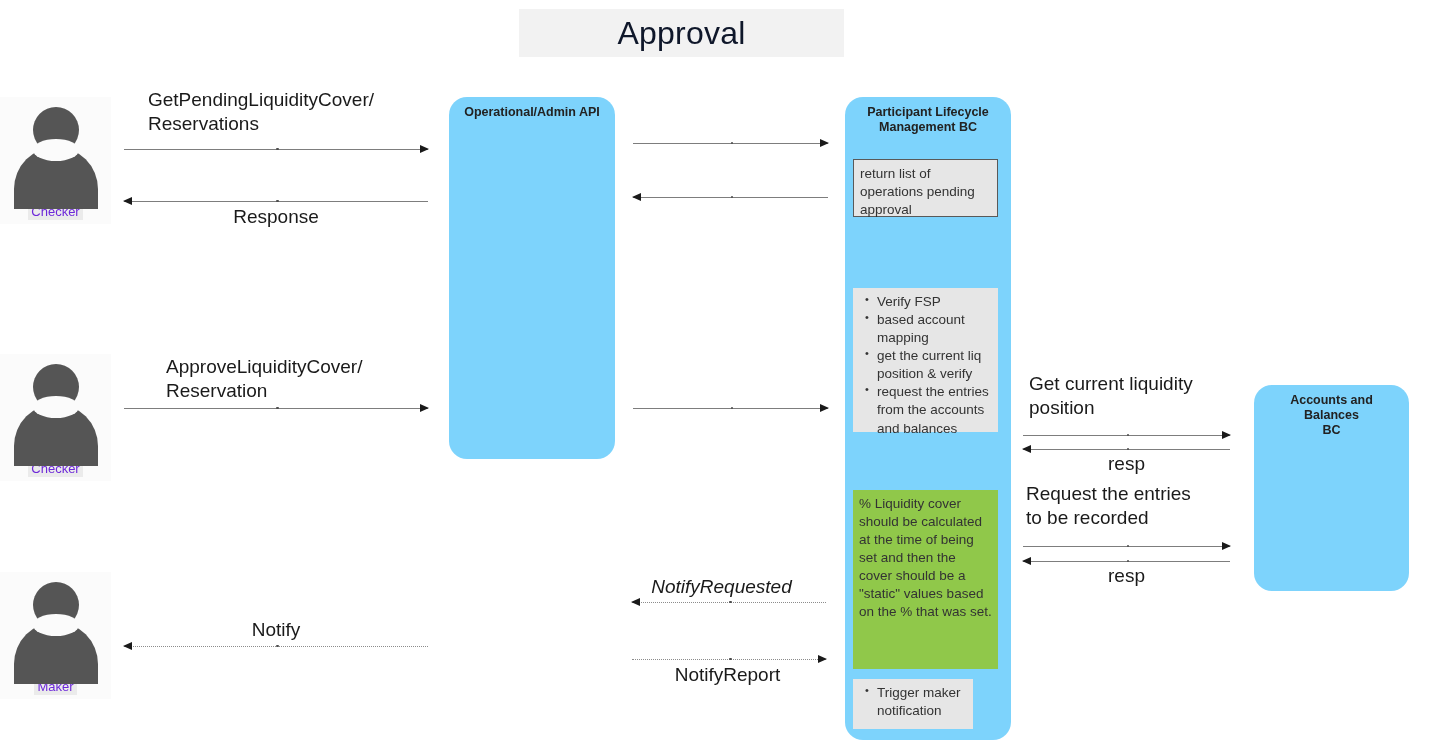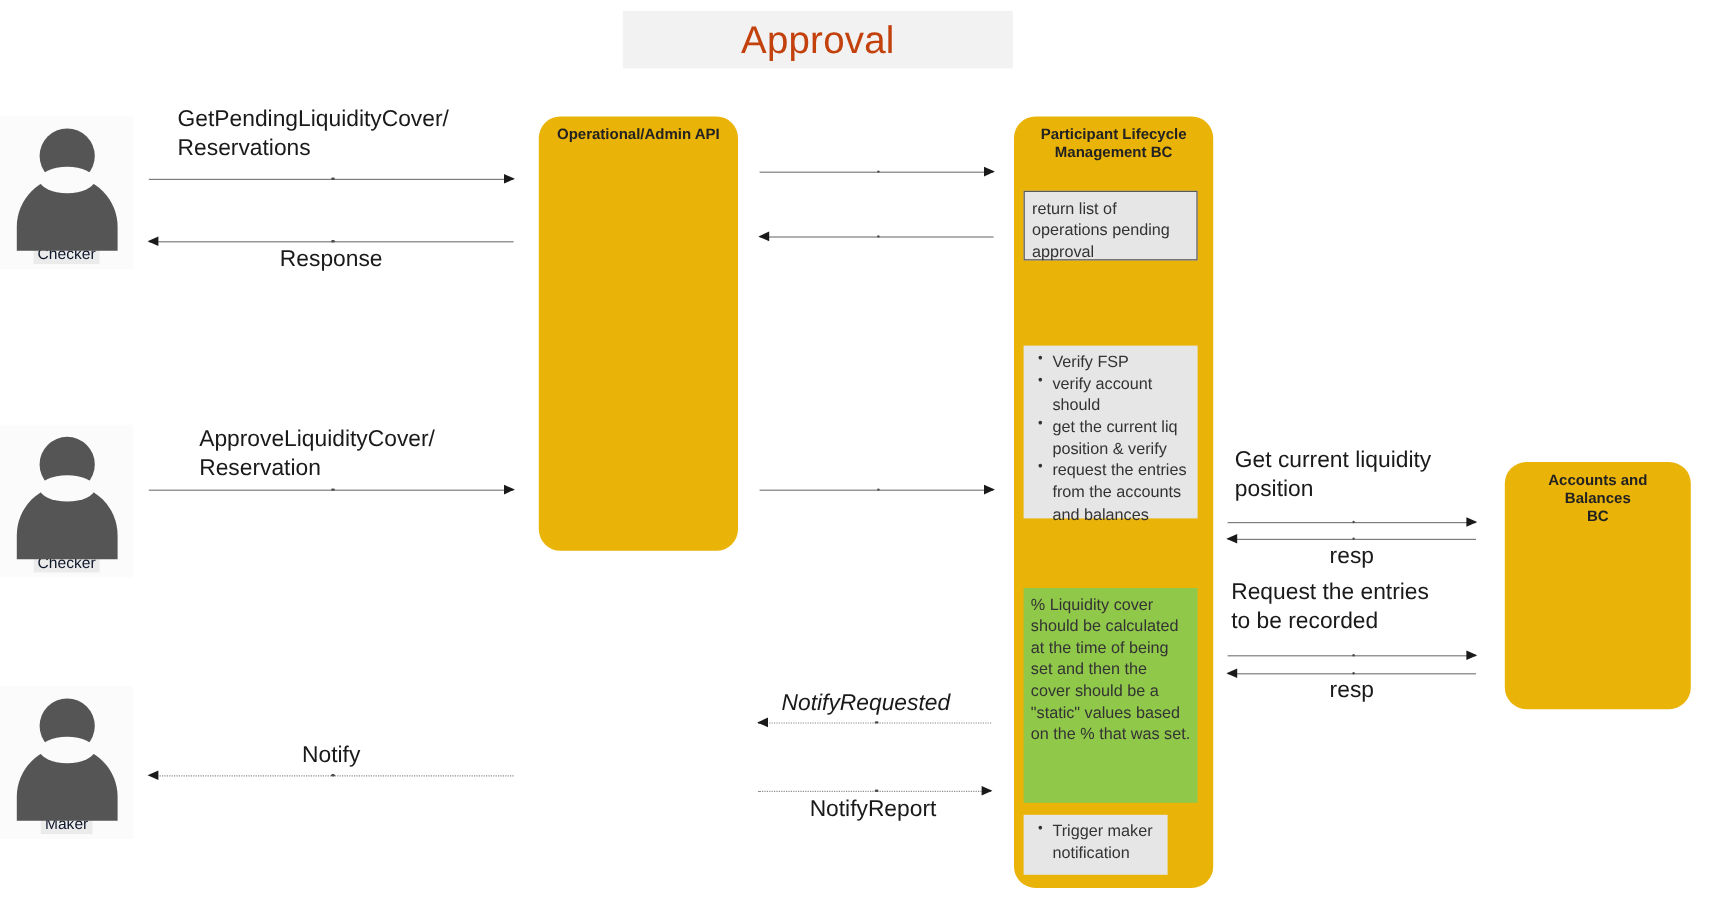--- a/index.html
+++ b/index.html
@@ -23,21 +23,21 @@
   .title-banner {
     left: 519px; top: 9px;
     width: 325px; height: 48px;
     background: #f2f2f2;
     display: flex;
     align-items: center;
     justify-content: center;
   }
   .title-banner .title-text {
     font-size: 32px;
-    color: #c2410c;
+    color: #0f172a;
     font-weight: 400;
     letter-spacing: 0.2px;
   }
 
   
   .actor {
     width: 111px;
     background: #fbfbfb;
     display: flex;
     flex-direction: column;
@@ -64,30 +64,30 @@
   }
   .actor .person .neck-cut {
     position: absolute;
     left: 23px; top: 34px;
     width: 46px; height: 22px;
     border-radius: 50%;
     background: #fbfbfb;
   }
   .actor .actor-label {
     font-size: 13px;
-    color: #0f172a;
+    color: #6d28d9;
     background: #ebebeb;
     padding: 1px 3px;
     margin-top: 2px;
     margin-bottom: 4px;
   }
 
   
   .lifeline {
-    background: #eab308;
+    background: #7dd3fc;
     border-radius: 18px;
     box-sizing: border-box;
   }
   .lifeline .ll-title {
     font-size: 12.5px;
     font-weight: bold;
     color: #222222;
     text-align: center;
     line-height: 1.18;
     padding: 8px 8px 0 8px;
@@ -216,21 +216,21 @@
     <div class="ll-title">Accounts and Balances<br>BC</div>
   </div>
 
   <div class="abs note bordered" style="left:853px; top:159px; width:145px; height:58px;">
     <span>return list of operations pending approval</span>
   </div>
 
   <div class="abs note" style="left:853px; top:288px; width:145px; height:144px;">
     <ul>
       <li>Verify FSP</li>
-      <li>verify account should</li>
+      <li>based account mapping</li>
       <li>get the current liq position &amp; verify</li>
       <li>request the entries from the accounts and balances</li>
     </ul>
   </div>
 
   <div class="abs note green" style="left:853px; top:490px; width:145px; height:179px;">
     <span>% Liquidity cover should be calculated at the time of being set and then the cover should be a "static" values based on the % that was set.</span>
   </div>
 
   <div class="abs note" style="left:853px; top:679px; width:120px; height:50px;">

